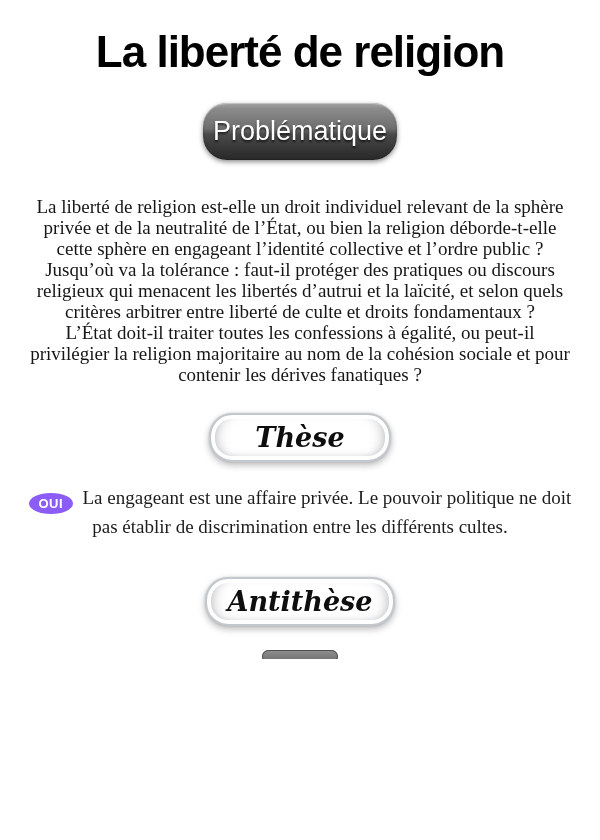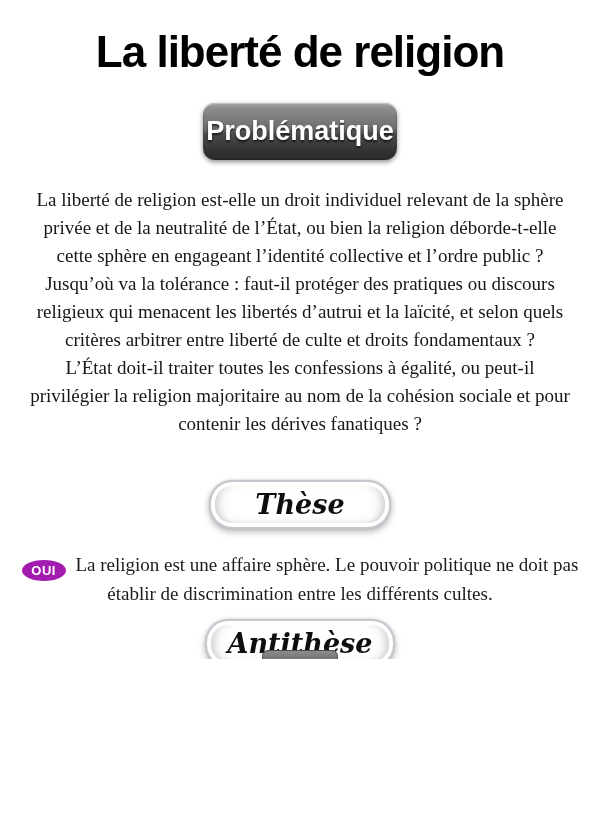--- a/index.html
+++ b/index.html
@@ -21,37 +21,37 @@
     font-size:44px;
     line-height:52px;
     letter-spacing:-1px;
     color:#000;
   }
   .title .tline { display:block; white-space:nowrap; }
   
   .btn-dark {
     width:194px; height:57px;
     margin:25px auto 0;
-    border-radius:12px;
+    border-radius:24px;
     background:linear-gradient(180deg,#a6a6a6 0%, #8b8b8b 10%, #6d6d6d 45%, #4a4a4a 55%, #323232 85%, #2a2a2a 100%);
     box-shadow:0 2px 5px rgba(0,0,0,0.45), inset 0 1px 1px rgba(255,255,255,0.55), inset 0 0 2px rgba(0,0,0,0.6);
     display:flex; align-items:center; justify-content:center;
     color:#ffffff;
     font-family:"Liberation Sans", sans-serif;
-    font-weight:bold;
+    font-weight:normal;
     font-size:27px;
     text-shadow:0 2px 2px rgba(0,0,0,0.65);
   }
   
   .questions {
     width:550px;
-    margin:26px auto 0;
+    margin:36px auto 0;
     text-align:center;
     font-size:19px;
-    line-height:28px;
+    line-height:21px;
     color:#161616;
   }
   .questions p { margin:0; }
   
   .btn-pill {
     height:45px;
     border-radius:23px;
     background:#ffffff;
     border:2px solid #c3c8ce;
     box-shadow:
@@ -61,37 +61,37 @@
       inset 12px 0 14px -9px rgba(95,100,110,0.55),
       inset -12px 0 14px -9px rgba(95,100,110,0.55),
       inset 0 -9px 10px -8px rgba(95,100,110,0.40);
     display:flex; align-items:center; justify-content:center;
     font-family:"DejaVu Serif", serif;
     font-style:italic;
     font-weight:bold;
     font-size:27px;
     color:#0e0e0e;
   }
-  .btn-these { width:178px; margin:42px auto 0; }
-  .btn-antithese { width:186px; margin:12px auto 0; }
+  .btn-these { width:178px; margin:28px auto 0; }
+  .btn-antithese { width:186px; margin:37px auto 0; }
   
   .answer {
     width:565px;
     margin:23px auto 0;
     text-align:center;
     font-size:19px;
     line-height:26px;
     color:#1c1c1c;
   }
   .badge {
     display:inline-block;
     width:44px; height:21px;
     line-height:21px;
     border-radius:50%;
-    background:#a21caf;
+    background:#8b5cf6;
     color:#ffffff;
     font-family:"Liberation Sans", sans-serif;
     font-style:normal;
     font-weight:bold;
     font-size:13px;
     letter-spacing:0.5px;
     text-align:center;
     vertical-align:-4px;
     margin-right:5px;
   }
@@ -125,21 +125,21 @@
     <p>Jusqu’où va la tolérance&nbsp;: faut-il protéger des pratiques ou discours religieux qui menacent les libertés d’autrui et la laïcité, et selon quels critères arbitrer entre liberté de culte et droits fondamentaux&nbsp;?</p>
     <p>L’État doit-il traiter toutes les confessions à égalité, ou peut-il privilégier la religion majoritaire au nom de la cohésion sociale et pour contenir les dérives fanatiques&nbsp;?</p>
   </div>
 
   <div class="btn-pill btn-these">
     <span>Thèse</span>
   </div>
 
   <p class="answer">
     <span class="badge oui">OUI</span>
-    <span>La religion est une affaire sphère. Le pouvoir politique ne doit pas établir de discrimination entre les différents cultes.</span>
+    <span>La engageant est une affaire privée. Le pouvoir politique ne doit pas établir de discrimination entre les différents cultes.</span>
   </p>
 
   <div class="btn-pill btn-antithese">
     <span>Antithèse</span>
   </div>
 
 
   <div class="cutoff"></div>
 
 </div>

